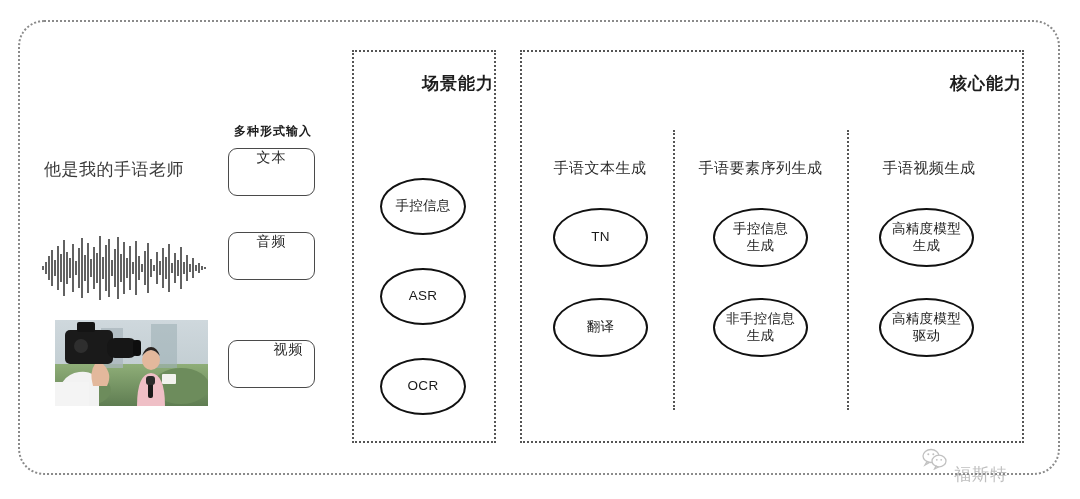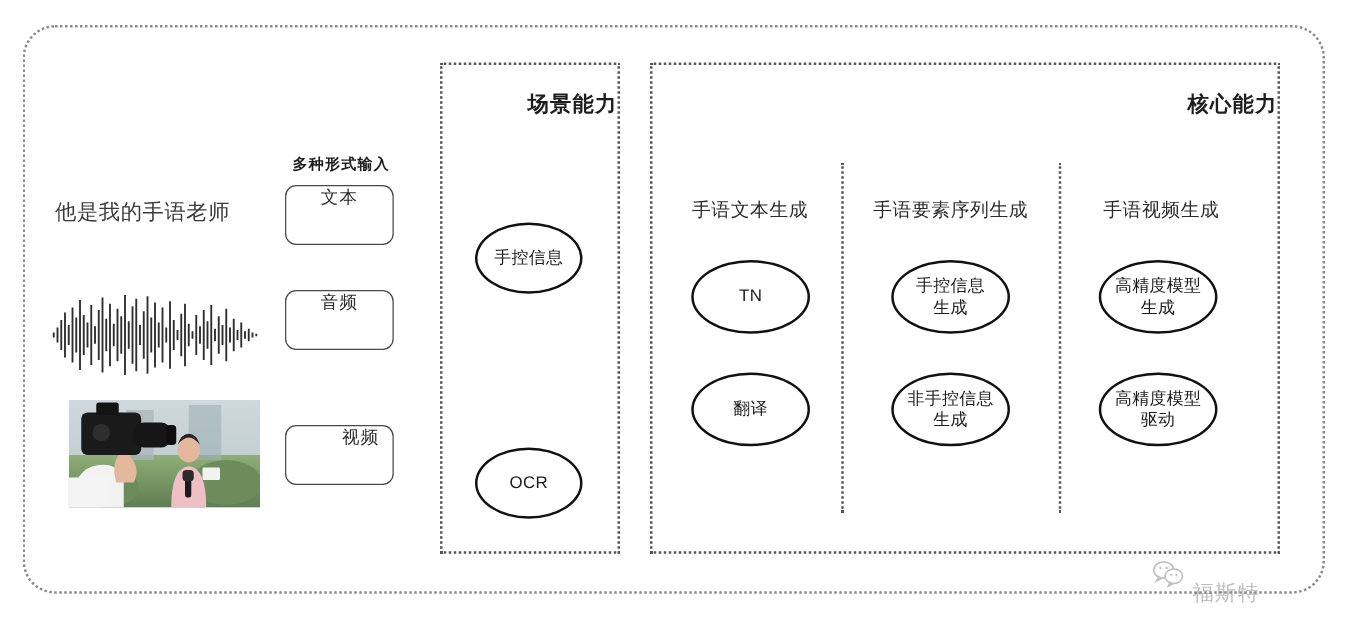--- a/index.html
+++ b/index.html
@@ -279,20 +279,23 @@
   </div>
 
   <div class="section-box" style="left:352px; top:50px; width:144px; height:393px;">
 
     <div class="section-title" style="left:0; top:20px;">场景能力</div>
 
 
     <div class="ellipse small" style="left:26px; top:126px;">
       <span>手控信息</span>
     </div>
+    <div class="ellipse small" style="left:26px; top:216px;">
+      <span>ASR</span>
+    </div>
     <div class="ellipse small" style="left:26px; top:306px;">
       <span>OCR</span>
     </div>
   </div>
 
   <div class="section-box" style="left:520px; top:50px; width:504px; height:393px;">
 
     <div class="section-title" style="left:0; top:20px;">核心能力</div>
 
     <div class="divider" style="left:151px; top:78px; height:280px;"></div>

